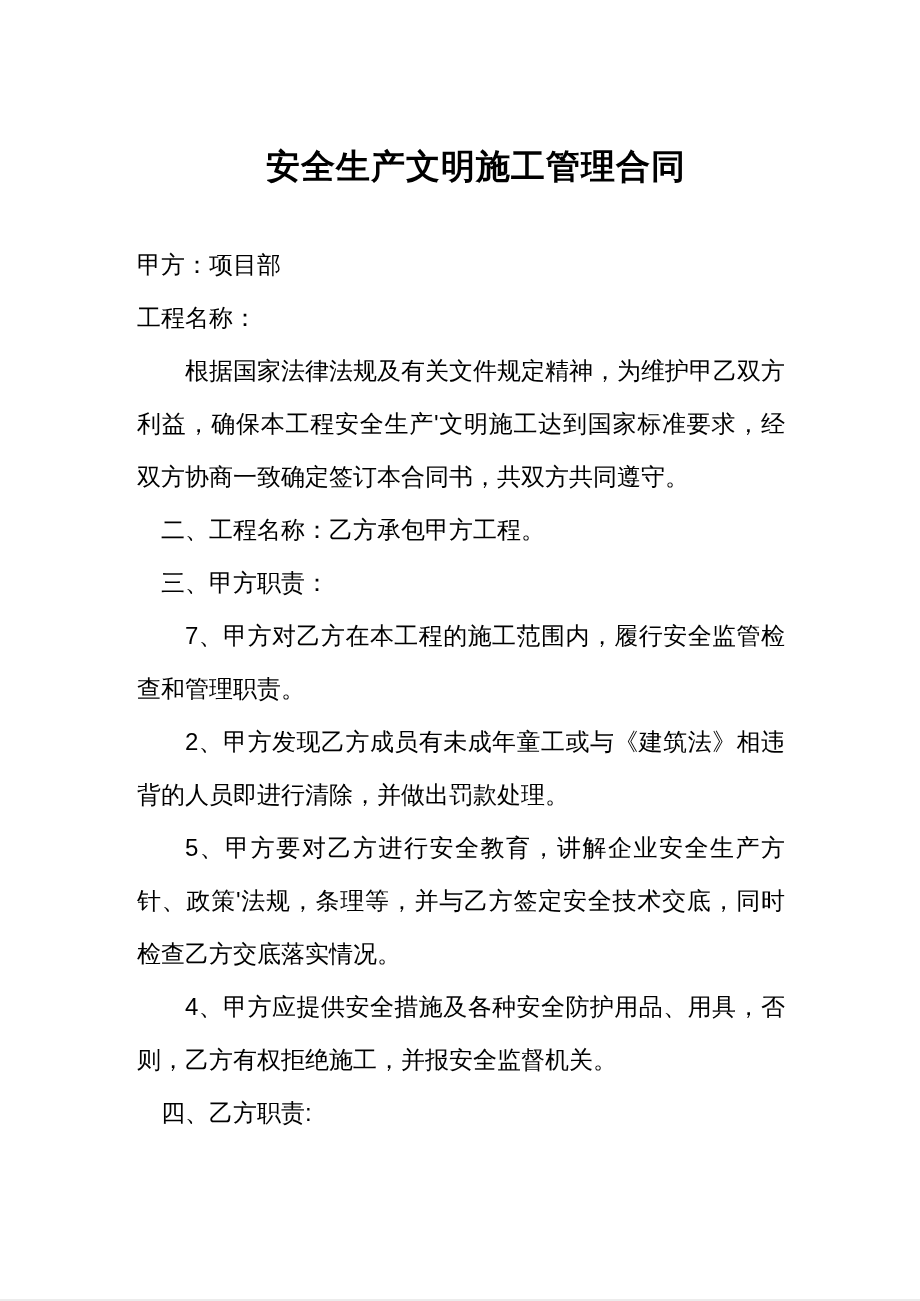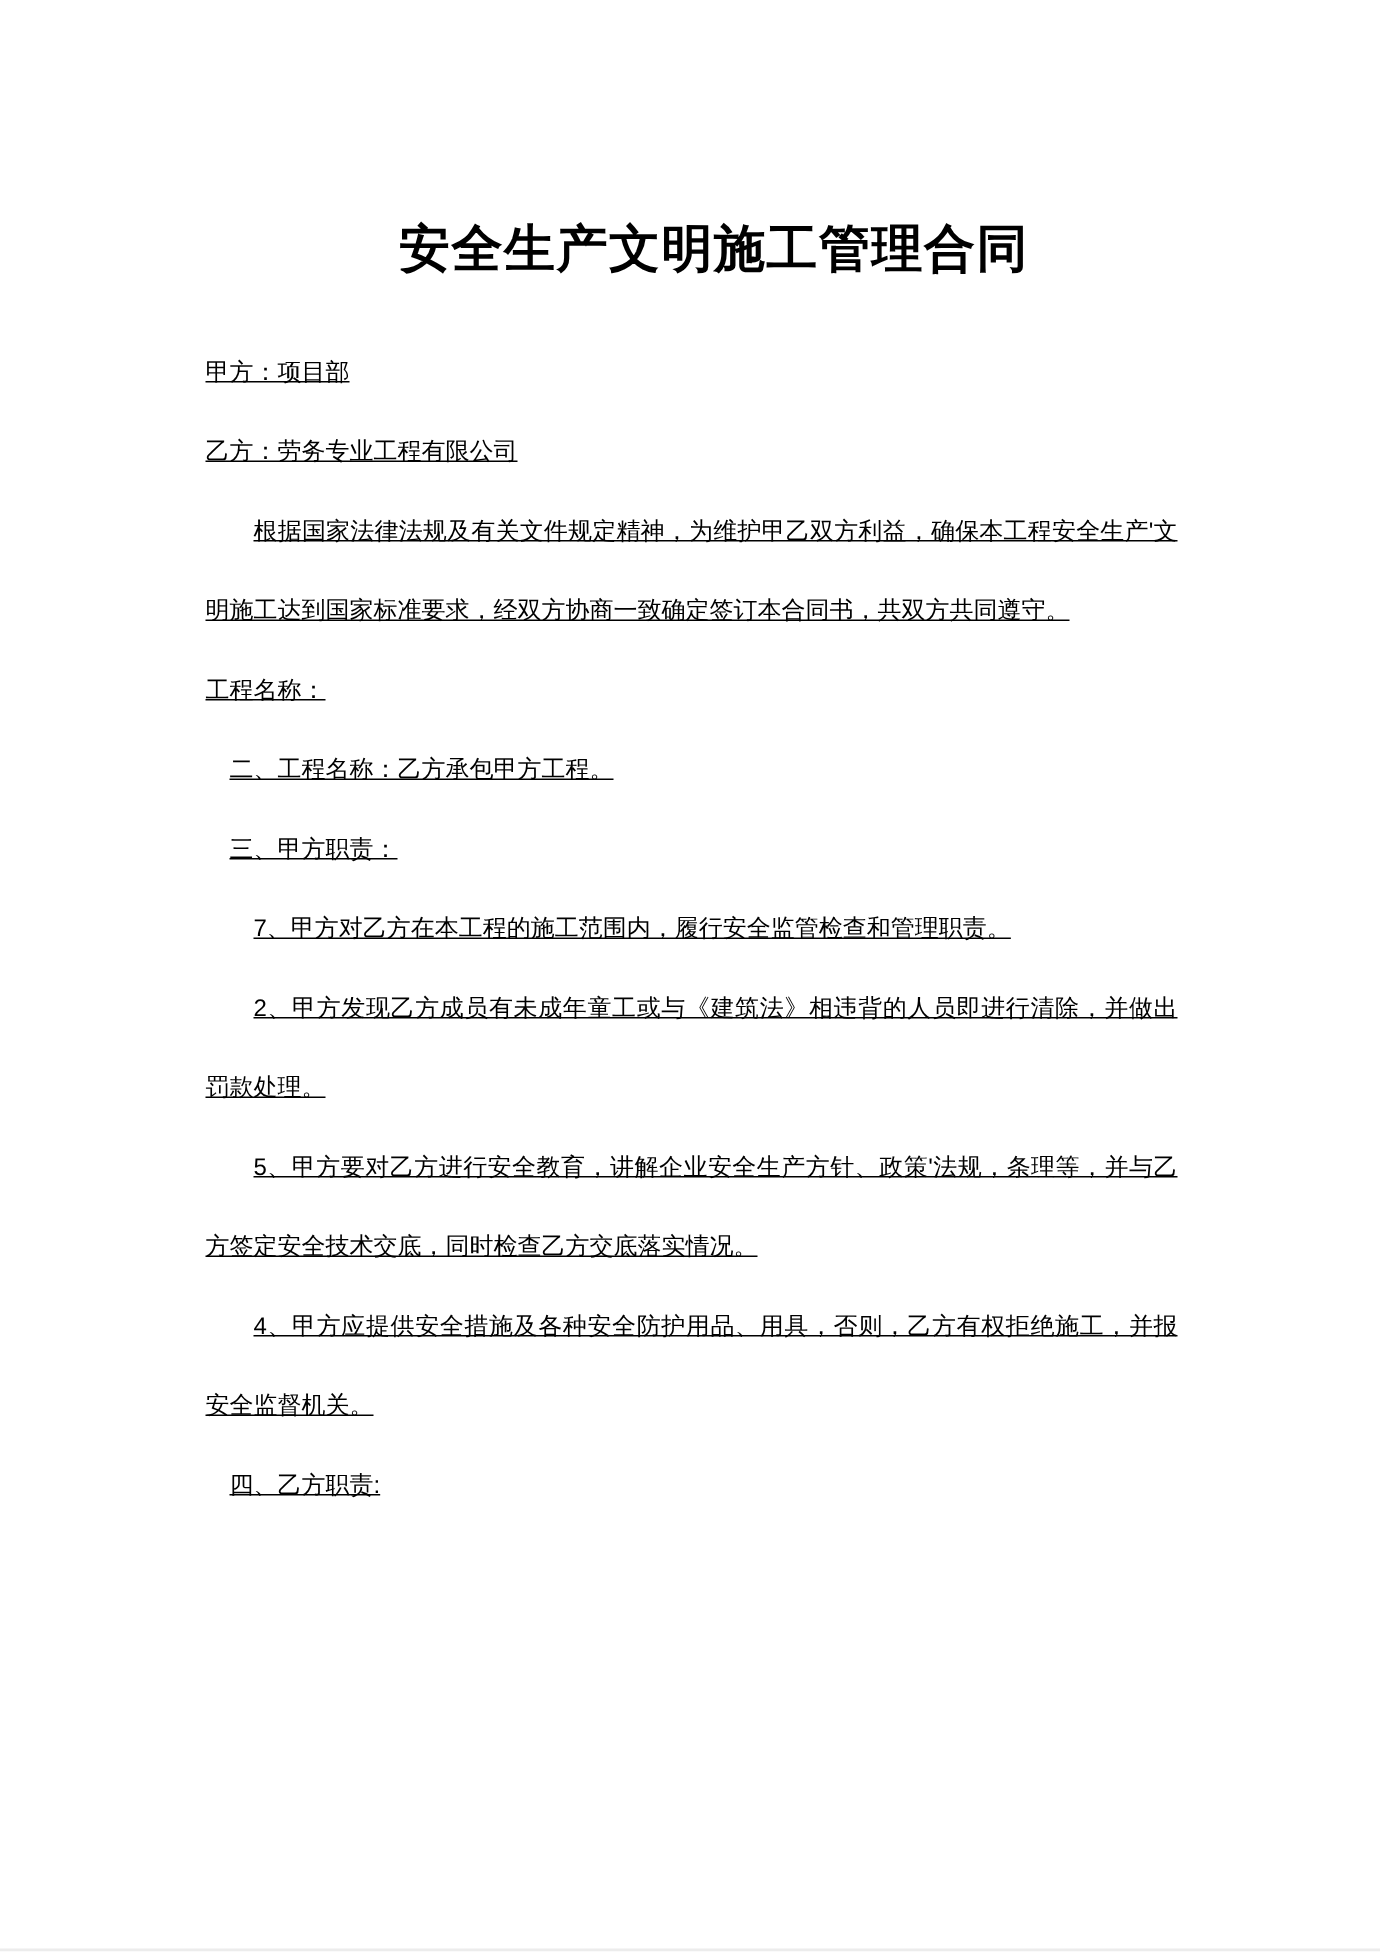--- a/index.html
+++ b/index.html
@@ -25,47 +25,45 @@
     width: 100%;
     margin: 16px;
     text-align: center;
     font-size: 34px;
     font-weight: 700;
     letter-spacing: 1px;
     line-height: 44px;
   }
   .doc-body {
     position: absolute;
-    top: 222px;
+    top: 238px;
     left: 137px;
     width: 648px;
-    font-size: 16px;
+    font-size: 24px;
     line-height: 53px;
     text-align: justify;
     word-break: normal;
-    text-decoration: underline;
   }
   .para {
     margin: 0;
     padding: 0;
   }
   .indent-0 { text-indent: 0; }
   .indent-1 { text-indent: 1em; }
   .indent-2 { text-indent: 2em; }
 </style>
 </head>
 <body>
 
 <div class="page">
   <h1 class="doc-title">安全生产文明施工管理合同</h1>
   <div class="doc-body">
       <p class="para indent-0">甲方：项目部</p>
-      <p class="para indent-0">乙方：劳务专业工程有限公司</p>
+      <p class="para indent-0">工程名称：</p>
       <p class="para indent-2">根据国家法律法规及有关文件规定精神，为维护甲乙双方利益，确保本工程安全生产'文明施工达到国家标准要求，经双方协商一致确定签订本合同书，共双方共同遵守。</p>
-      <p class="para indent-0">工程名称：</p>
       <p class="para indent-1">二、工程名称：乙方承包甲方工程。</p>
       <p class="para indent-1">三、甲方职责：</p>
       <p class="para indent-2">7、甲方对乙方在本工程的施工范围内，履行安全监管检查和管理职责。</p>
       <p class="para indent-2">2、甲方发现乙方成员有未成年童工或与《建筑法》相违背的人员即进行清除，并做出罚款处理。</p>
       <p class="para indent-2">5、甲方要对乙方进行安全教育，讲解企业安全生产方针、政策'法规，条理等，并与乙方签定安全技术交底，同时检查乙方交底落实情况。</p>
       <p class="para indent-2">4、甲方应提供安全措施及各种安全防护用品、用具，否则，乙方有权拒绝施工，并报安全监督机关。</p>
       <p class="para indent-1">四、乙方职责:</p>
     </div>
 </div>
 

